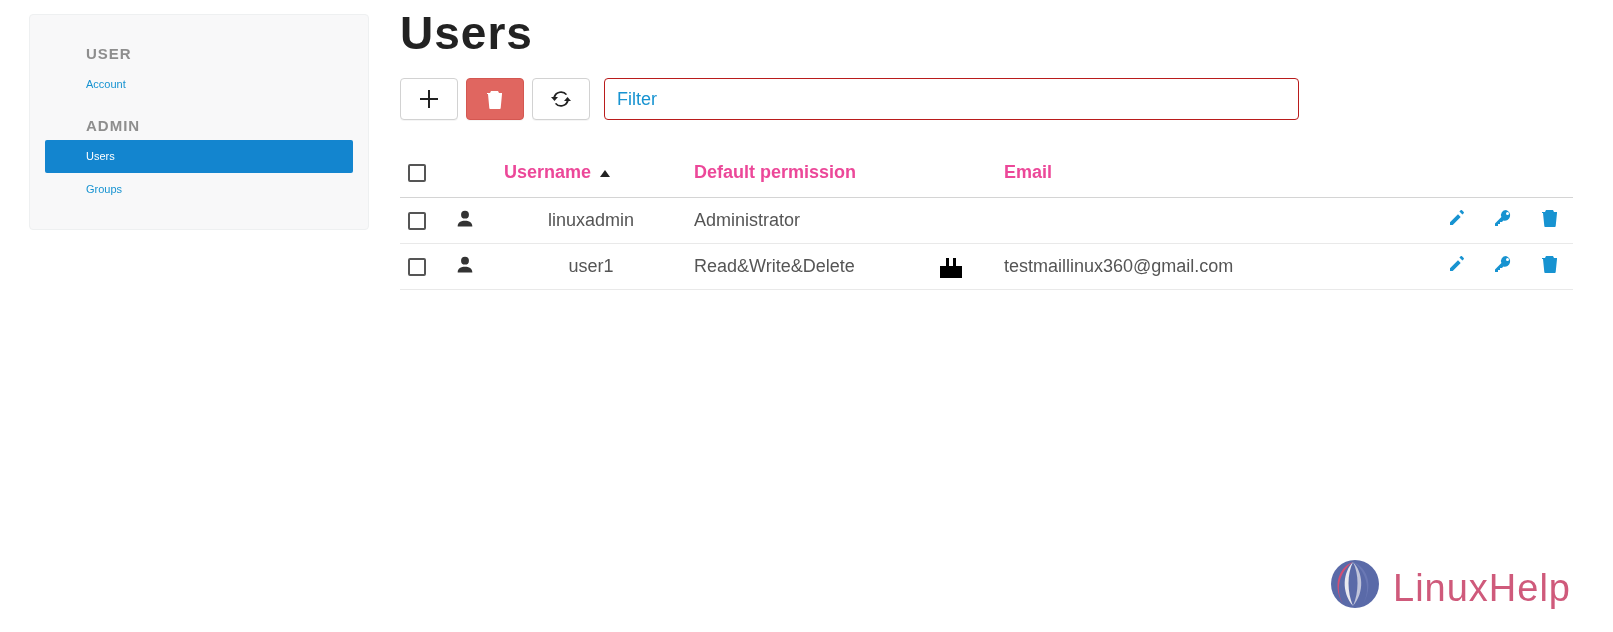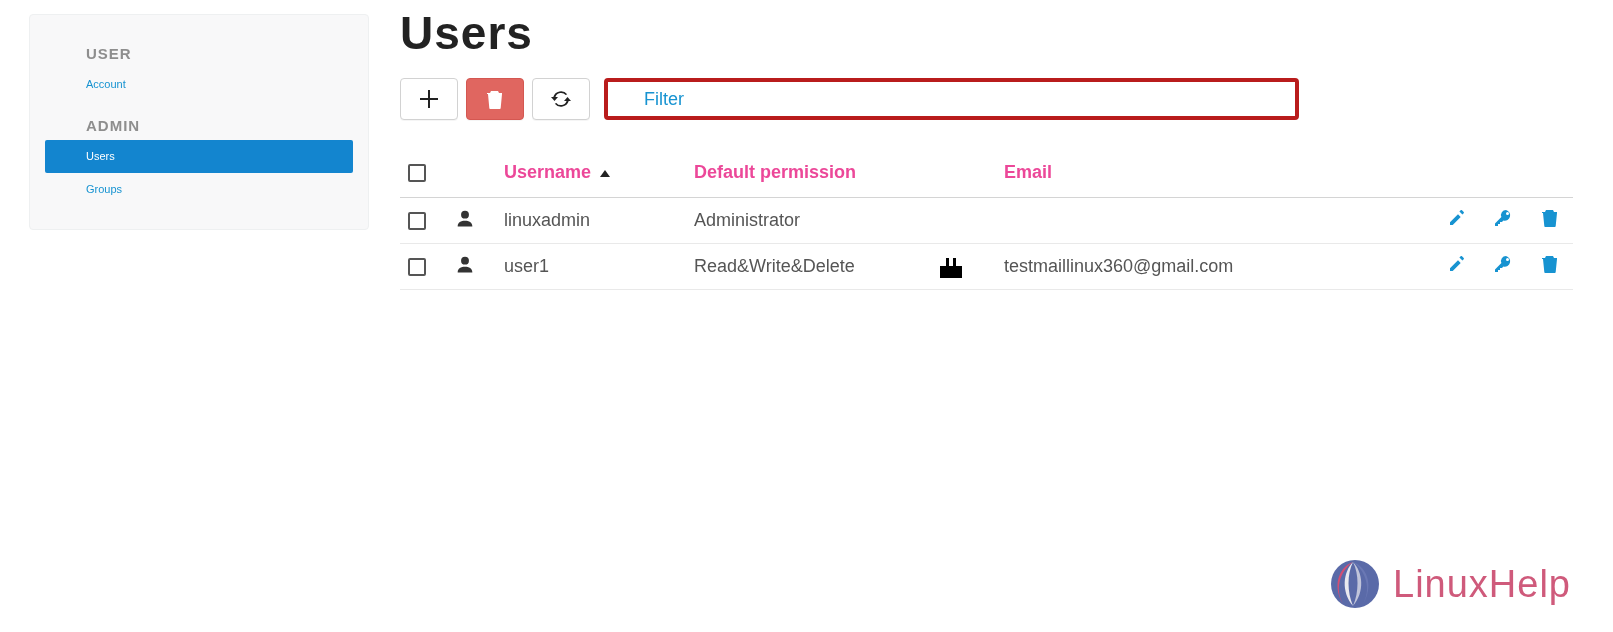--- a/index.html
+++ b/index.html
@@ -80,23 +80,23 @@
     box-shadow: 0 1px 0 rgba(0,0,0,0.04);
   }
   .tbtn.danger {
     background: #e06660;
     border-color: #d45751;
   }
   .tbtn svg { display:block }
   .filter {
     flex: 0 0 695px;
     height: 42px;
-    border: 4px solid #b91c1c;
+    border: 1px solid #b91c1c;
     border-radius: 4px;
-    padding: 0 36px;
+    padding: 0 12px;
     font-size: 18px;
     color: #1793d1;
     outline: none;
     margin-left: 6px;
     background:#fff;
   }
   .filter::placeholder { color:#1793d1; opacity:1; }
 
   
   .utable {
@@ -114,21 +114,21 @@
     white-space: nowrap;
   }
   .utable td {
     padding: 10px 8px;
     border-bottom: 1px solid #e9e9e9;
     color: #555;
     white-space: nowrap;
   }
   .col-chk   { width: 48px; }
   .col-ic    { width: 48px; }
-  .col-user  { width: 190px; }
+  .col-user  { width: 190px; text-align: center; }
   .col-perm  { width: 310px; margin-left: 28px; }
   .col-mail  {  }
   .col-act   { width: 160px; text-align:right; padding-right:4px; }
 
   .chk {
     width: 18px; height: 18px;
     border: 2px solid #555;
     border-radius: 2px;
     display:inline-block;
     vertical-align:middle;
@@ -148,21 +148,21 @@
   .acts span { cursor:pointer; }
 
   .user-svg { fill:#333; }
 
   
   .logo {
     position: absolute;
     right: 42px;
     bottom: 22px;
     display:flex;
-    align-items:center;
+    align-items:flex-end;
     gap: 10px;
     font-size: 38px;
     font-weight: 400;
     color: #cf5a7b;
     letter-spacing: 1px;
     font-family: "Trebuchet MS", "Segoe UI", sans-serif;
   }
   .logo svg { display:block; }
 
   

